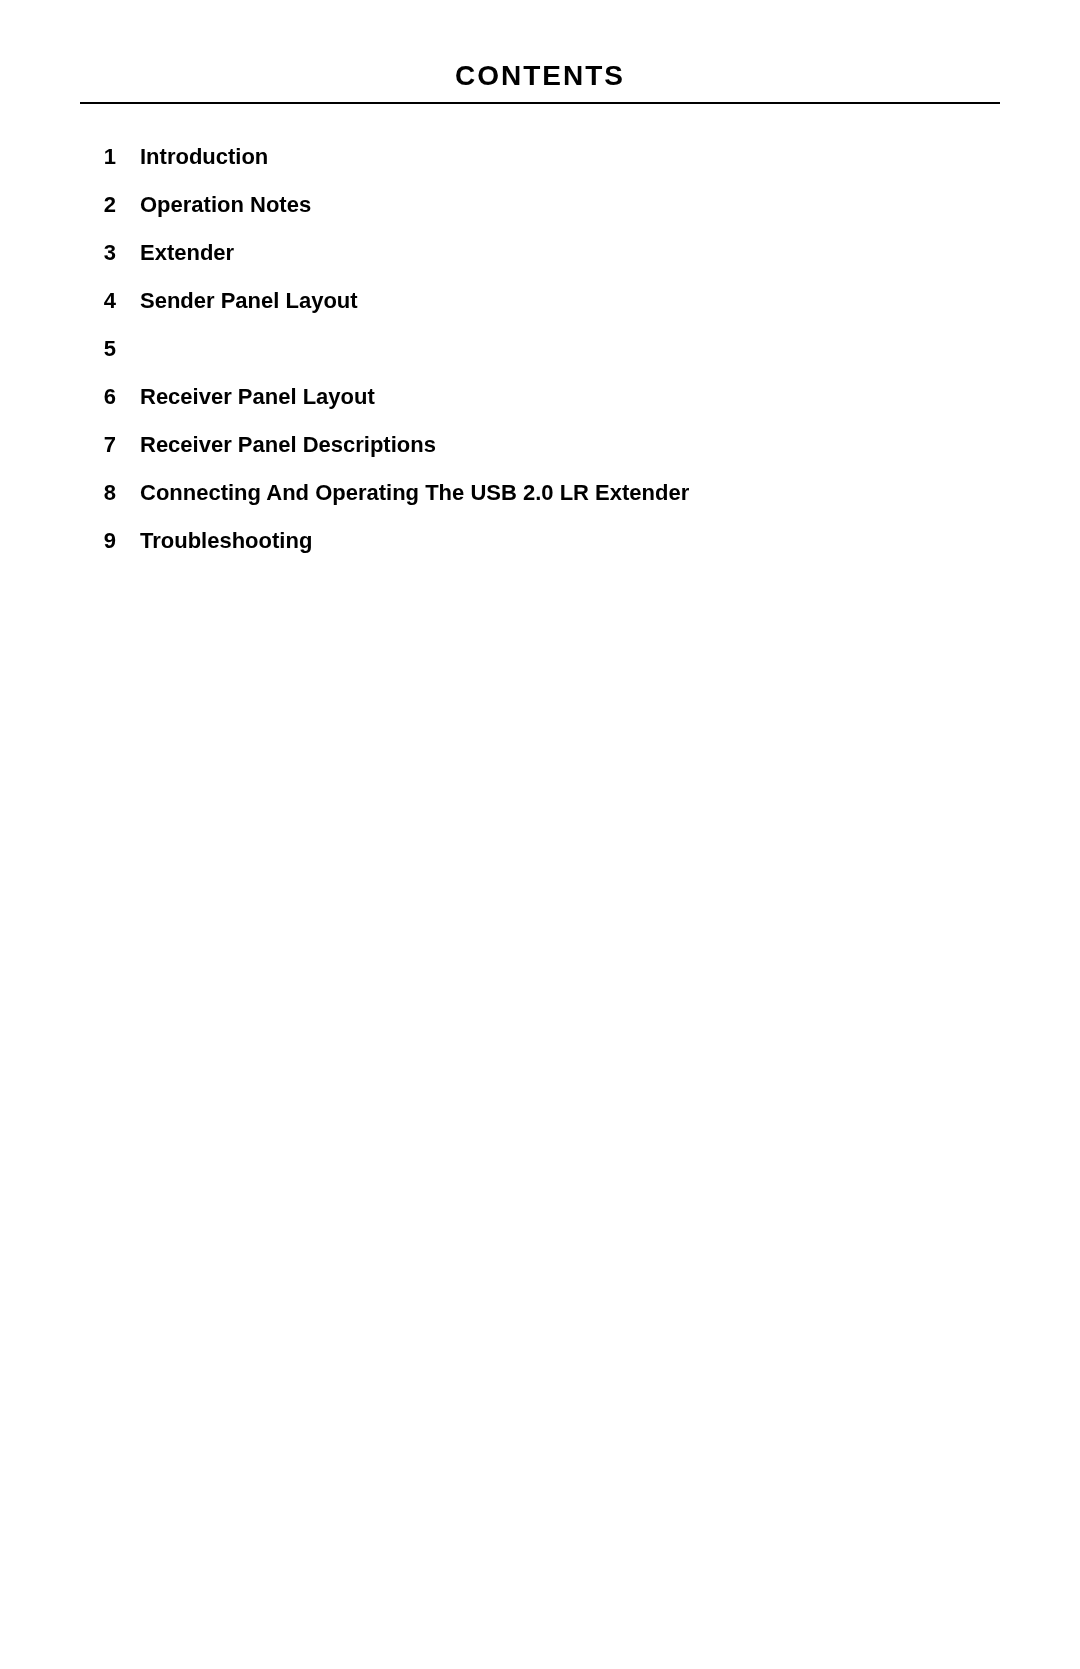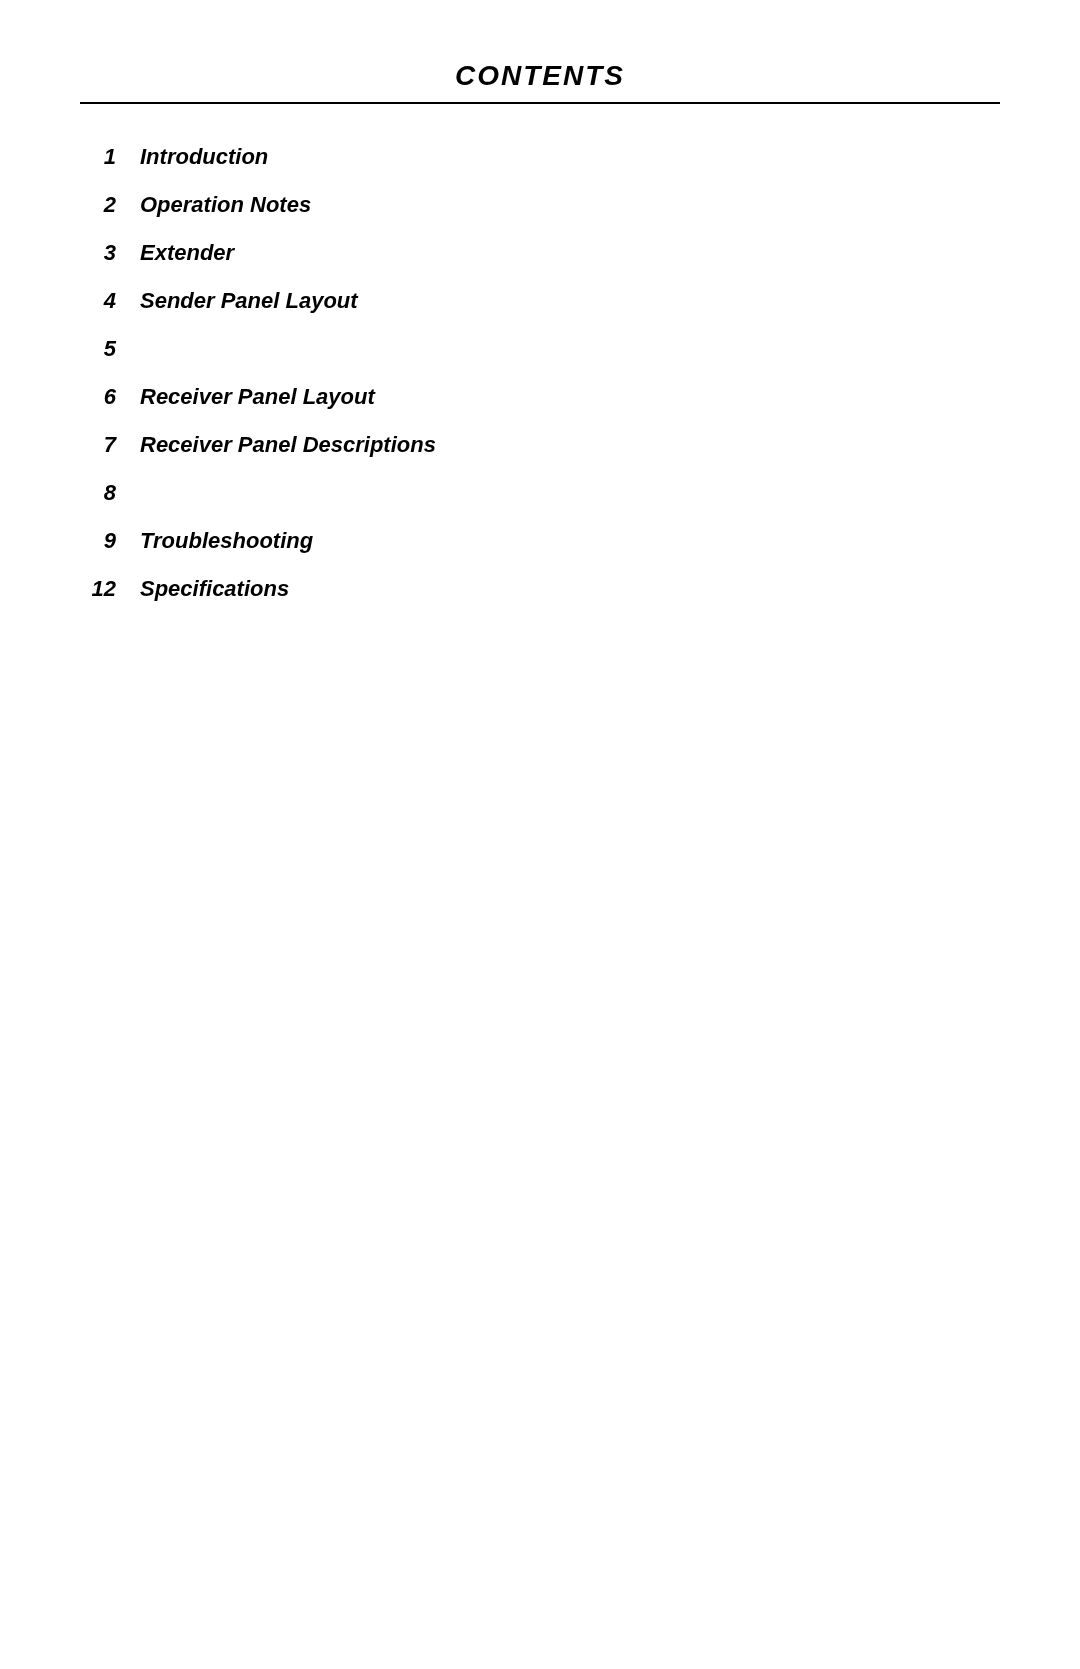--- a/index.html
+++ b/index.html
@@ -1,19 +1,18 @@
 <!DOCTYPE html>
 <html><head>
   <meta charset="utf-8">
   <style>
     * {
       margin: 0;
       padding: 0;
       box-sizing: border-box;
-      font-style: italic;
     }
 
     body {
       background: #ffffff;
       font-family: Arial, Helvetica, sans-serif;
       width: 1080px;
       min-height: 1669px;
       padding: 40px 80px;
     }
 
@@ -104,24 +103,21 @@
       <li class="toc-item">
         <span class="toc-number">6</span>
         <span class="toc-label">Receiver Panel Layout</span>
       </li>
       <li class="toc-item">
         <span class="toc-number">7</span>
         <span class="toc-label">Receiver Panel Descriptions</span>
       </li>
       <li class="toc-item">
         <span class="toc-number">8</span>
+        <span class="toc-label">Connecting And Operating The USB 2.0 LR Extender</span>
       </li>
       <li class="toc-item">
         <span class="toc-number">9</span>
         <span class="toc-label">Troubleshooting</span>
-      </li>
-      <li class="toc-item">
-        <span class="toc-number">12</span>
-        <span class="toc-label">Specifications</span>
       </li>
     </ul>
 
 </div>
 
 </body></html>

